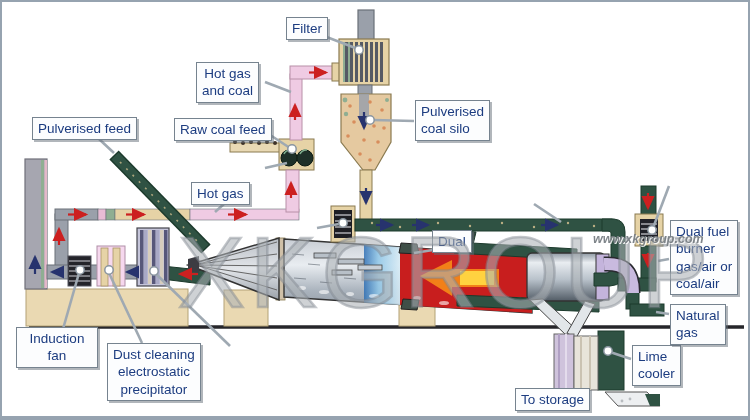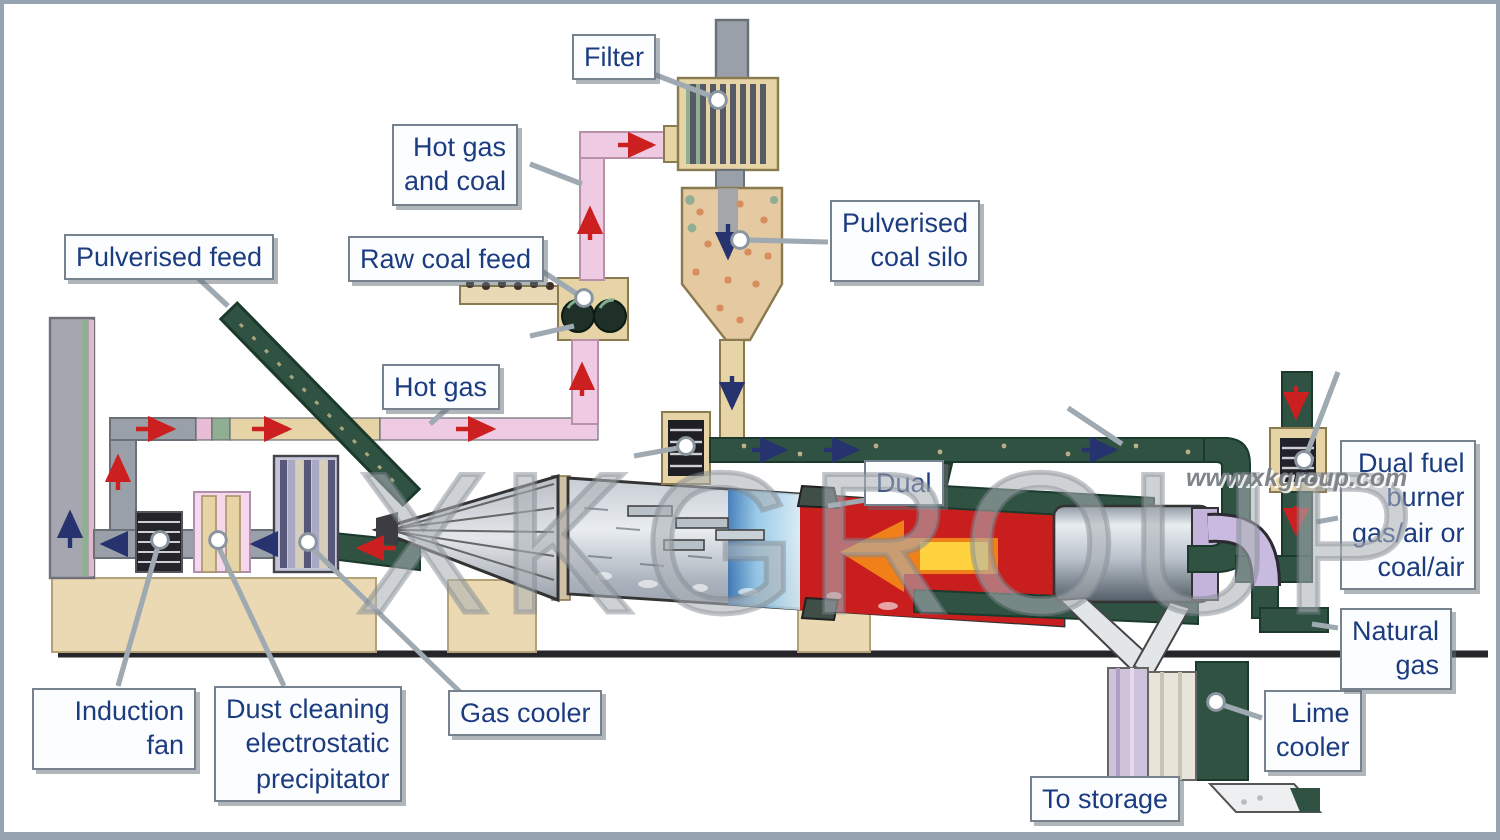--- a/index.html
+++ b/index.html
@@ -7,23 +7,23 @@
     position:relative;width:750px;height:420px;background:#fff;overflow:hidden;
     border:2px solid #96a3b0;border-bottom-width:4px;box-sizing:border-box;
     font-family:"Liberation Sans","DejaVu Sans",sans-serif;
   }
   #art{position:absolute;left:0;top:0;width:750px;height:420px;}
   .lbl{
     position:absolute;z-index:30;
     background:#fcfdfe;border:1.5px solid #76838f;color:#1c3c80;
     font-size:13.5px;line-height:1.28;padding:2px 5px;
     box-shadow:2px 2px 0 rgba(100,110,120,.5);
-    white-space:pre-line;text-align:right;
+    white-space:pre-line;text-align:center;
   }
-  .lbl.la{text-align:right;}
+  .lbl.la{text-align:left;}
   .wm-big{
     position:absolute;left:176px;top:213px;z-index:40;pointer-events:none;
     font-size:100px;font-weight:normal;letter-spacing:5px;
     color:rgba(255,255,255,0.22);
     -webkit-text-stroke:2.5px rgba(128,136,144,0.45);
     text-shadow:0 0 1px rgba(120,128,136,0.45);
     white-space:nowrap;
   }
   .wm-small{
     position:absolute;left:591px;top:230px;z-index:41;pointer-events:none;
@@ -395,20 +395,19 @@
 coal silo</div>
 <div class="lbl la" style="left:668px;top:218px">Dual fuel
 burner
 gas/air or
 coal/air</div>
 <div class="lbl la" style="left:630px;top:343px">Lime
 cooler</div>
 <div class="lbl la" style="left:668px;top:302px">Natural
 gas</div>
 <div class="lbl" style="left:513px;top:386px">To storage</div>
-<div class="lbl" style="left:14px;top:342px;width:70px">Induction
+<div class="lbl" style="left:14px;top:325px;width:70px">Induction
 fan</div>
 <div class="lbl" style="left:105px;top:341px">Dust cleaning
 electrostatic
 precipitator</div>
-<div class="lbl" style="left:222px;top:343px">Gas cooler</div>
 
 </div>
 
 </body></html>

